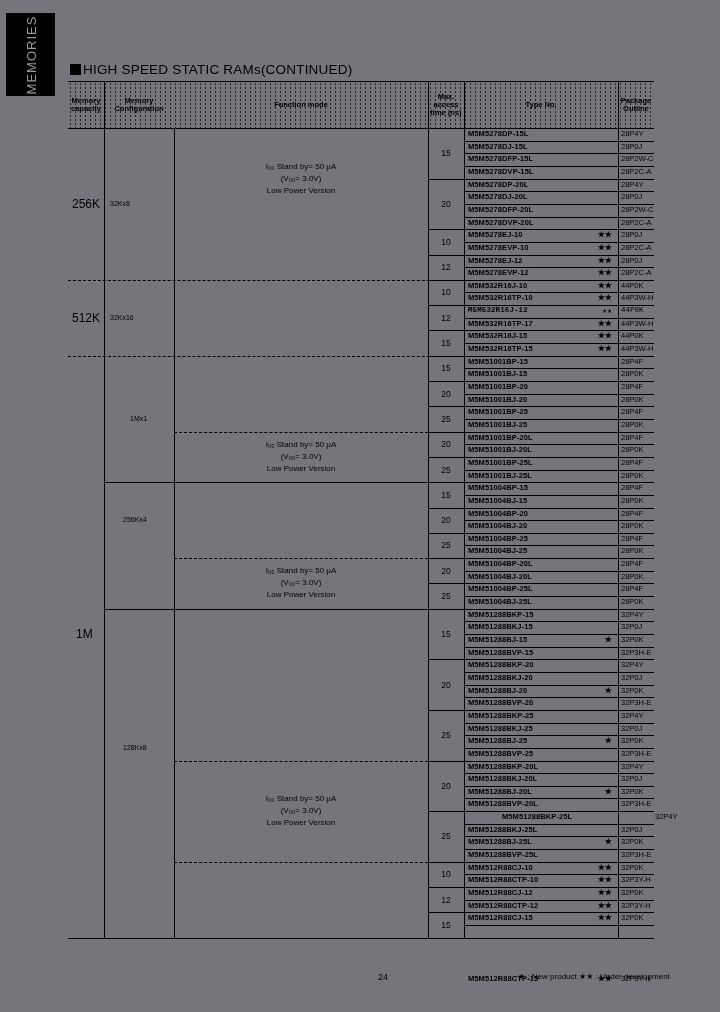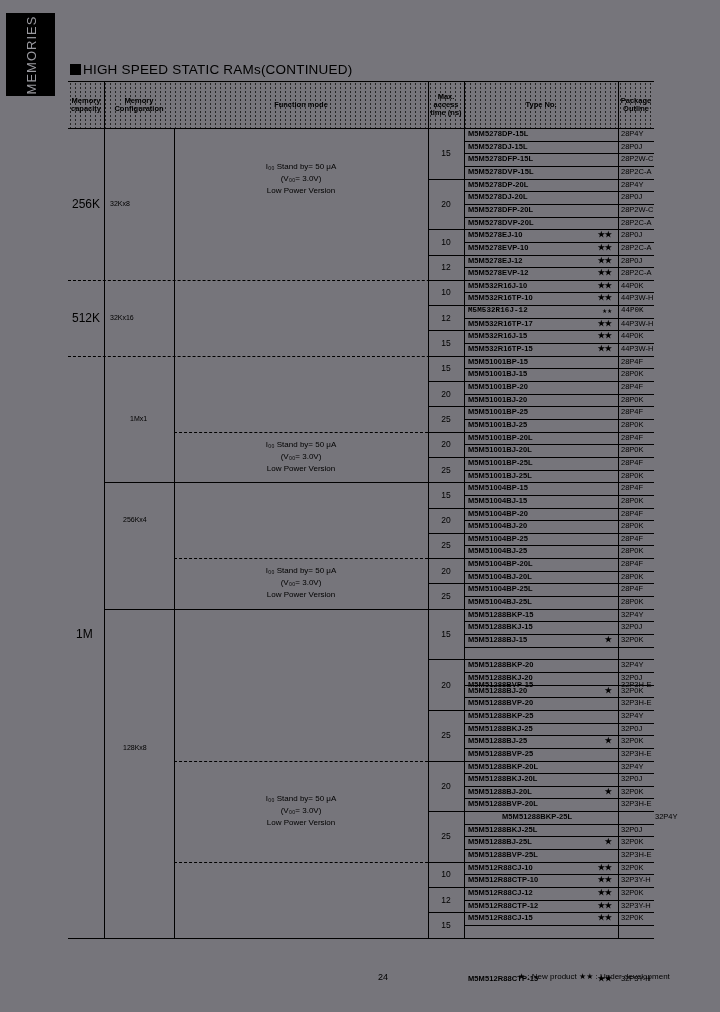--- a/index.html
+++ b/index.html
@@ -288,21 +288,21 @@
         <span class="star"></span>
         <span class="pkg">32P0J</span>
       </div>
       <div class="hline" style="left:396px;width:190px;top:553px;"></div>
       <div class="row" style="top:553px;">
         <span class="type">M5M51288BJ-15</span>
         <span class="star">★</span>
         <span class="pkg">32P0K</span>
       </div>
       <div class="hline" style="left:396px;width:190px;top:565.65px;"></div>
-      <div class="row" style="top:565.65px;margin-top:32px;">
+      <div class="row" style="top:565.65px;">
         <span class="type">M5M51288BVP-15</span>
         <span class="star"></span>
         <span class="pkg">32P3H-E</span>
       </div>
       <div class="hline" style="left:396px;width:190px;top:578.3px;"></div>
       <div class="row" style="top:578.3000000000001px;">
         <span class="type">M5M51288BKP-20</span>
         <span class="star"></span>
         <span class="pkg">32P4Y</span>
       </div>

